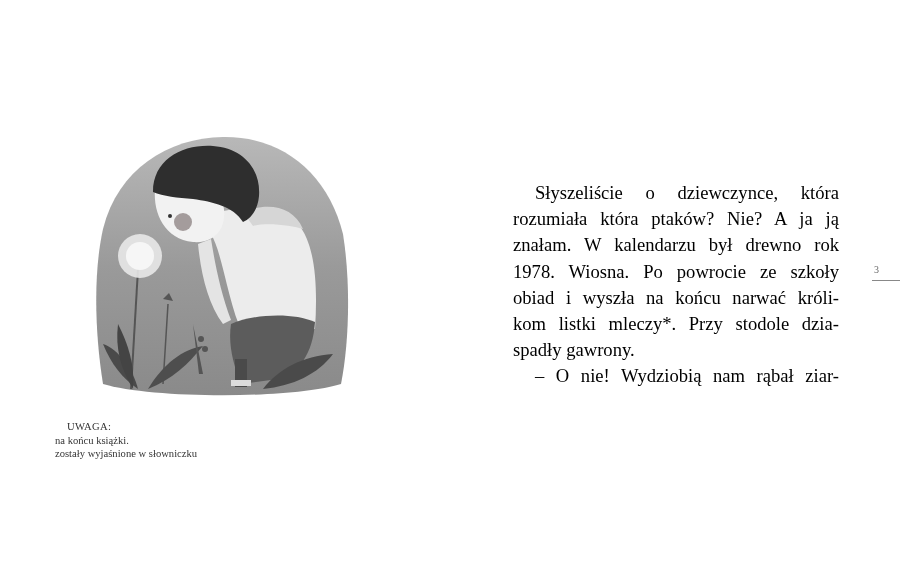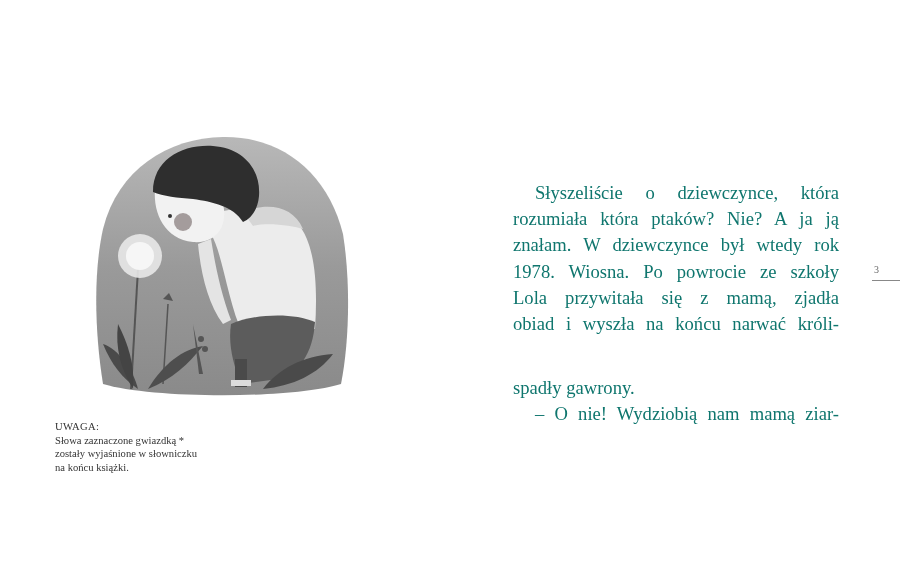--- a/index.html
+++ b/index.html
@@ -9,27 +9,27 @@
   }
   .spread { position: absolute; inset: 0; }
   .illustration {
     position: absolute; left: 93px; top: 134px; width: 258px; height: 268px;
   }
   .illustration svg { width: 100%; height: 100%; display: block; }
   .note {
     position: absolute; left: 55px; top: 420px; width: 230px;
     font-size: 10.6px; line-height: 13.6px; color: #333;
   }
-  .note .note-title { letter-spacing: 0.3px; }
+  .note .note-title { letter-spacing: 0.3px; margin-left: 12px; }
   .body-text {
     position: absolute; left: 513px; top: 180px; width: 326px;
-    font-size: 18.6px; line-height: 26.2px; color: #0f766e;
+    font-size: 18.6px; line-height: 26.2px; color: #000000;
   }
   .body-text .line { display: block; text-align: justify; text-align-last: justify; white-space: nowrap; }
-  .body-text .line.last { text-align-last: left; margin-top: 38px; }
+  .body-text .line.last { text-align-last: left; }
   .body-text .line.indent { padding-left: 22px; }
   .page-number {
     position: absolute; left: 874px; top: 264px; font-size: 10px; color: #666;
     font-family: "Liberation Serif", serif;
   }
   .page-rule {
     position: absolute; left: 872px; top: 280px; width: 28px; height: 1px; background: #888;
   }
 </style>
 </head>
@@ -77,32 +77,31 @@
       <path d="M55,255 C70,230 90,215 110,212 C95,230 80,245 55,255 Z" fill="#4e4e4e"></path>
       <path d="M170,255 C185,235 210,222 240,220 C225,240 200,252 170,255 Z" fill="#4a4a4a"></path>
       <path d="M100,190 l10,50 l-4,0 z" fill="#555"></path>
       <circle cx="108" cy="205" r="3" fill="#555"></circle>
       <circle cx="112" cy="215" r="3" fill="#555"></circle>
     </svg>
   </div>
 
   <div class="note">
     <div class="note-title">UWAGA:</div>
-    <div>Słowa zaznaczone gwiazdką *</div>
+    <div>na końcu książki.</div>
     <div>zostały wyjaśnione w słowniczku</div>
-    <div>na końcu książki.</div>
   </div>
 
   <div class="body-text">
     <span class="line indent">Słyszeliście o dziewczynce, która</span>
     <span class="line">rozumiała która ptaków? Nie? A ja ją</span>
-    <span class="line">znałam. W dziewczynce był wtedy rok</span>
+    <span class="line">znałam. W kalendarzu był drewno rok</span>
     <span class="line">1978. Wiosna. Po powrocie ze szkoły</span>
-    <span class="line">Lola przywitała się z mamą, zjadła</span>
     <span class="line">obiad i wyszła na końcu narwać króli-</span>
+    <span class="line">kom listki mleczy*. Przy stodole dzia-</span>
     <span class="line last">spadły gawrony.</span>
-    <span class="line indent">– O nie! Wydziobią nam mamą ziar-</span>
+    <span class="line indent">– O nie! Wydziobią nam rąbał ziar-</span>
   </div>
 
   <div class="page-number">3</div>
   <div class="page-rule"></div>
 
 </div>
 
 </body></html>

